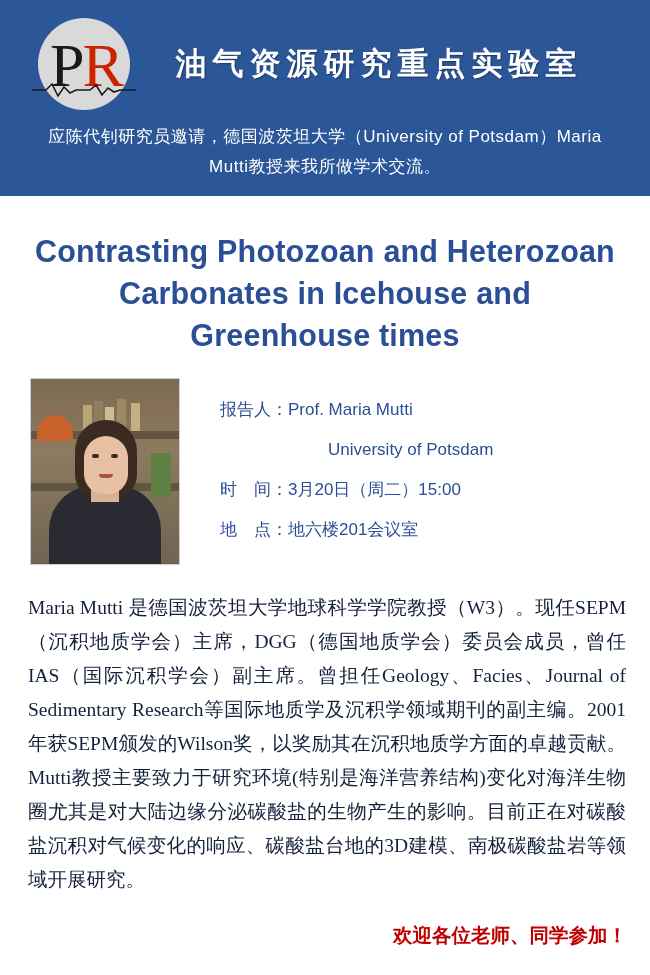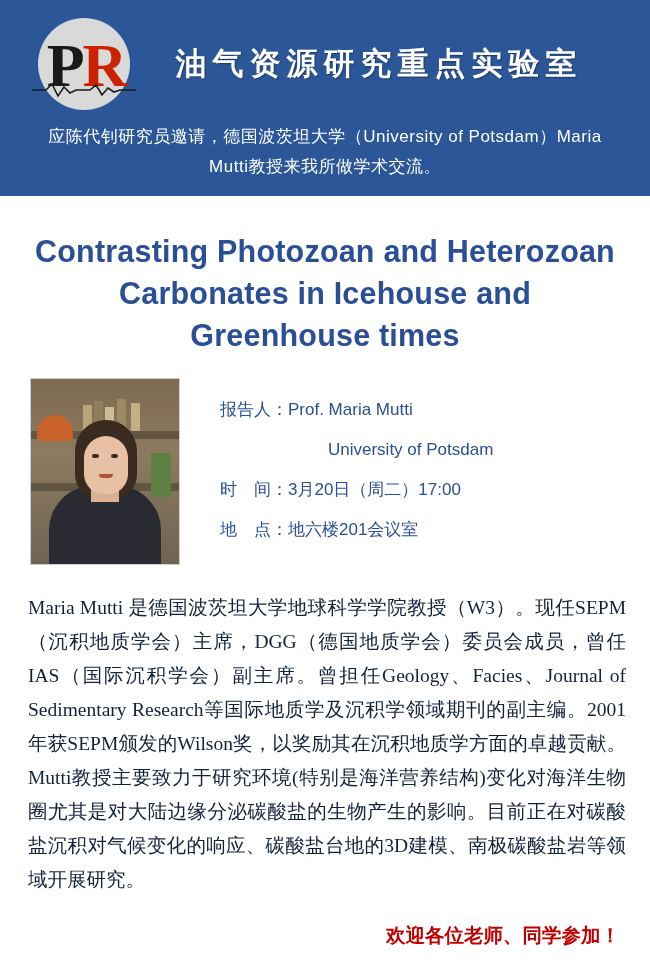--- a/index.html
+++ b/index.html
@@ -50,21 +50,21 @@
     border-radius: 50%;
     background: #d9d9d9;
   }
   .logo-pr {
     position: absolute;
     left: 14px;
     top: 12px;
     width: 92px;
     height: 74px;
     font-family: "Liberation Serif", serif;
-    font-weight: bold;
+    font-weight: normal;
     font-size: 62px;
     letter-spacing: -2px;
     color: #1a1a1a;
     line-height: 74px;
     text-align: center;
   }
   .logo-pr .r {
     color: #cc2200;
   }
   .logo-wave {
@@ -246,21 +246,21 @@
     color: #14213a;
     font-family: "Liberation Serif", serif;
     font-size: 19.5px;
     line-height: 34px;
     text-align: justify;
   }
 
   
   .footer {
     position: absolute;
-    right: 30px;
+    right: 23px;
     bottom: 26px;
     color: #c00000;
     font-family: "Liberation Serif", serif;
     font-weight: bold;
     font-size: 19.5px;
   }
 </style>
 </head>
 <body>
 
@@ -311,21 +311,21 @@
     </div>
 
     <div class="details">
       <div class="row">
         <span class="lbl">报告人：</span><span>Prof. Maria Mutti</span>
       </div>
       <div class="row indent">
         <span>University of Potsdam</span>
       </div>
       <div class="row">
-        <span class="lbl">时　间：</span><span>3月20日（周二）17:00</span>
+        <span class="lbl">时　间：</span><span>3月20日（周二）15:00</span>
       </div>
       <div class="row">
         <span class="lbl">地　点：</span><span>地六楼201会议室</span>
       </div>
     </div>
   </div>
 
   <div class="bio">Maria Mutti 是德国波茨坦大学地球科学学院教授（W3）。现任SEPM（沉积地质学会）主席，DGG（德国地质学会）委员会成员，曾任IAS（国际沉积学会）副主席。曾担任Geology、Facies、Journal of Sedimentary Research等国际地质学及沉积学领域期刊的副主编。2001年获SEPM颁发的Wilson奖，以奖励其在沉积地质学方面的卓越贡献。Mutti教授主要致力于研究环境(特别是海洋营养结构)变化对海洋生物圈尤其是对大陆边缘分泌碳酸盐的生物产生的影响。目前正在对碳酸盐沉积对气候变化的响应、碳酸盐台地的3D建模、南极碳酸盐岩等领域开展研究。</div>
 
   <div class="footer">欢迎各位老师、同学参加！</div>

